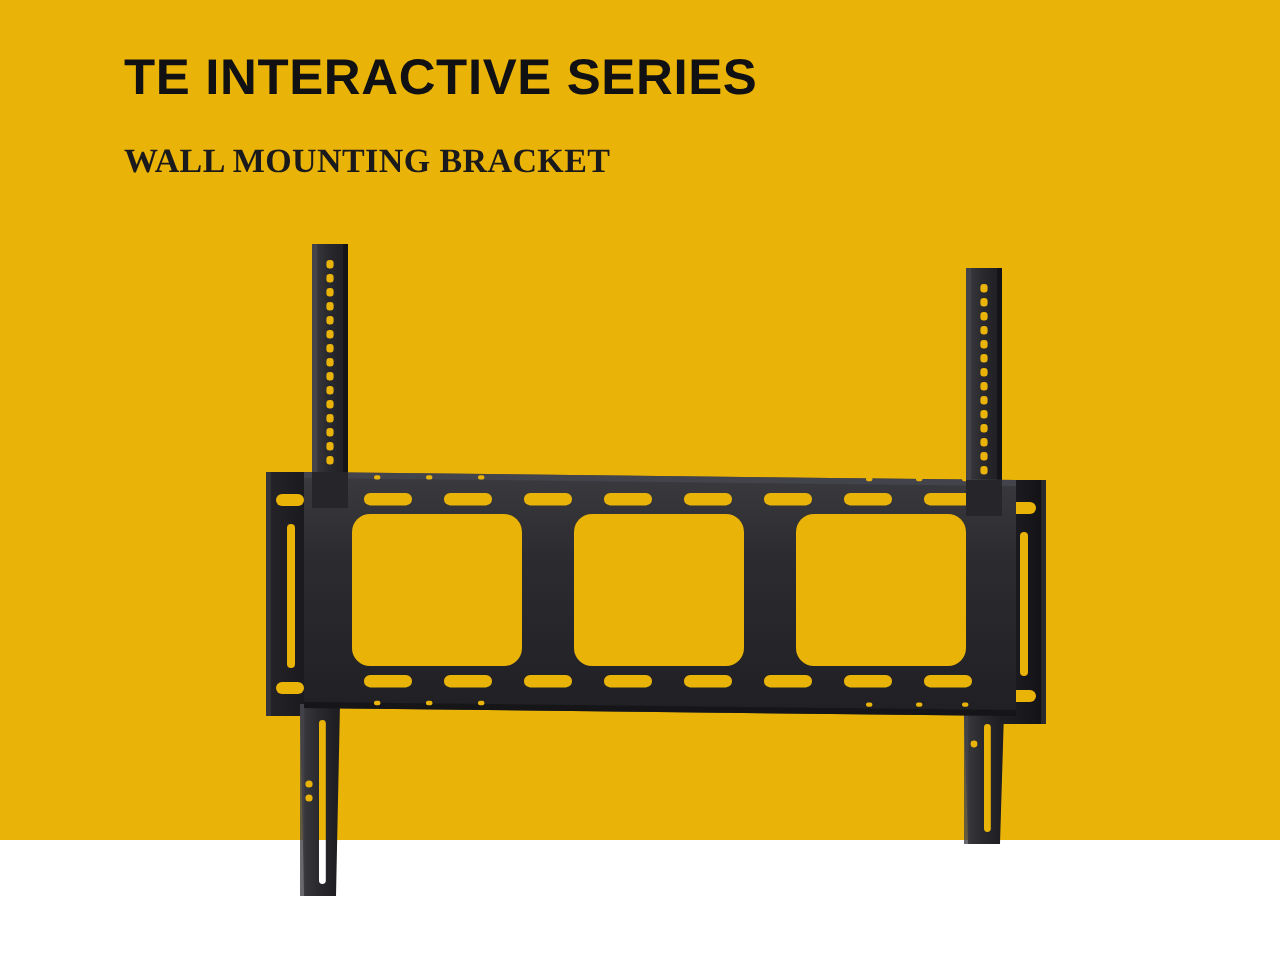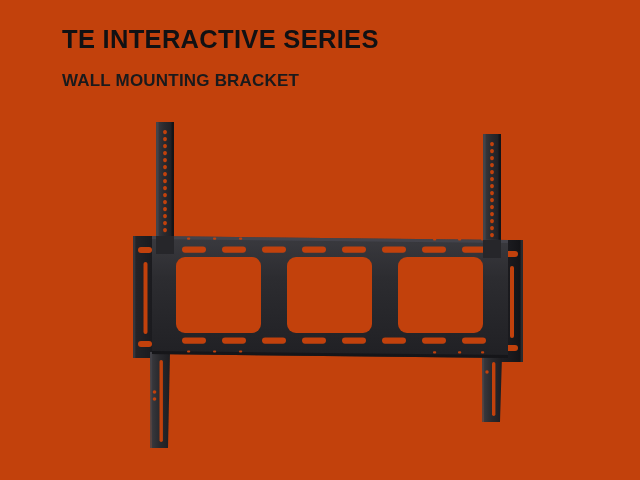--- a/index.html
+++ b/index.html
@@ -11,43 +11,43 @@
   body {
     width: 640px;
     height: 480px;
     overflow: hidden;
     font-family: "Liberation Sans", sans-serif;
     position: relative;
   }
   #page {
     position: relative;
     width: 640px;
-    height: 480px;
-    background: #c2410c;
+    height: 420px;
+    background: #eab308;
   }
   .title-block {
     position: absolute;
     left: 62px;
     top: 26px;
     width: 520px;
   }
   .product-title {
     font-family: "Liberation Sans", sans-serif;
     font-weight: bold;
     font-size: 25px;
     letter-spacing: 0.3px;
     color: #111113;
     line-height: 1.05;
     margin: 0;
     transform: scaleX(1.02);
     transform-origin: left center;
     white-space: nowrap;
   }
   .product-subtitle {
-    font-family: Liberation Sans, sans-serif;
+    font-family: Liberation Serif, serif;
     font-weight: bold;
     font-size: 17px;
     letter-spacing: 0.2px;
     color: #1a1a1c;
     margin: 0;
     padding-top: 19px;
     white-space: nowrap;
   }
   .figure-wrap {
     position: absolute;

